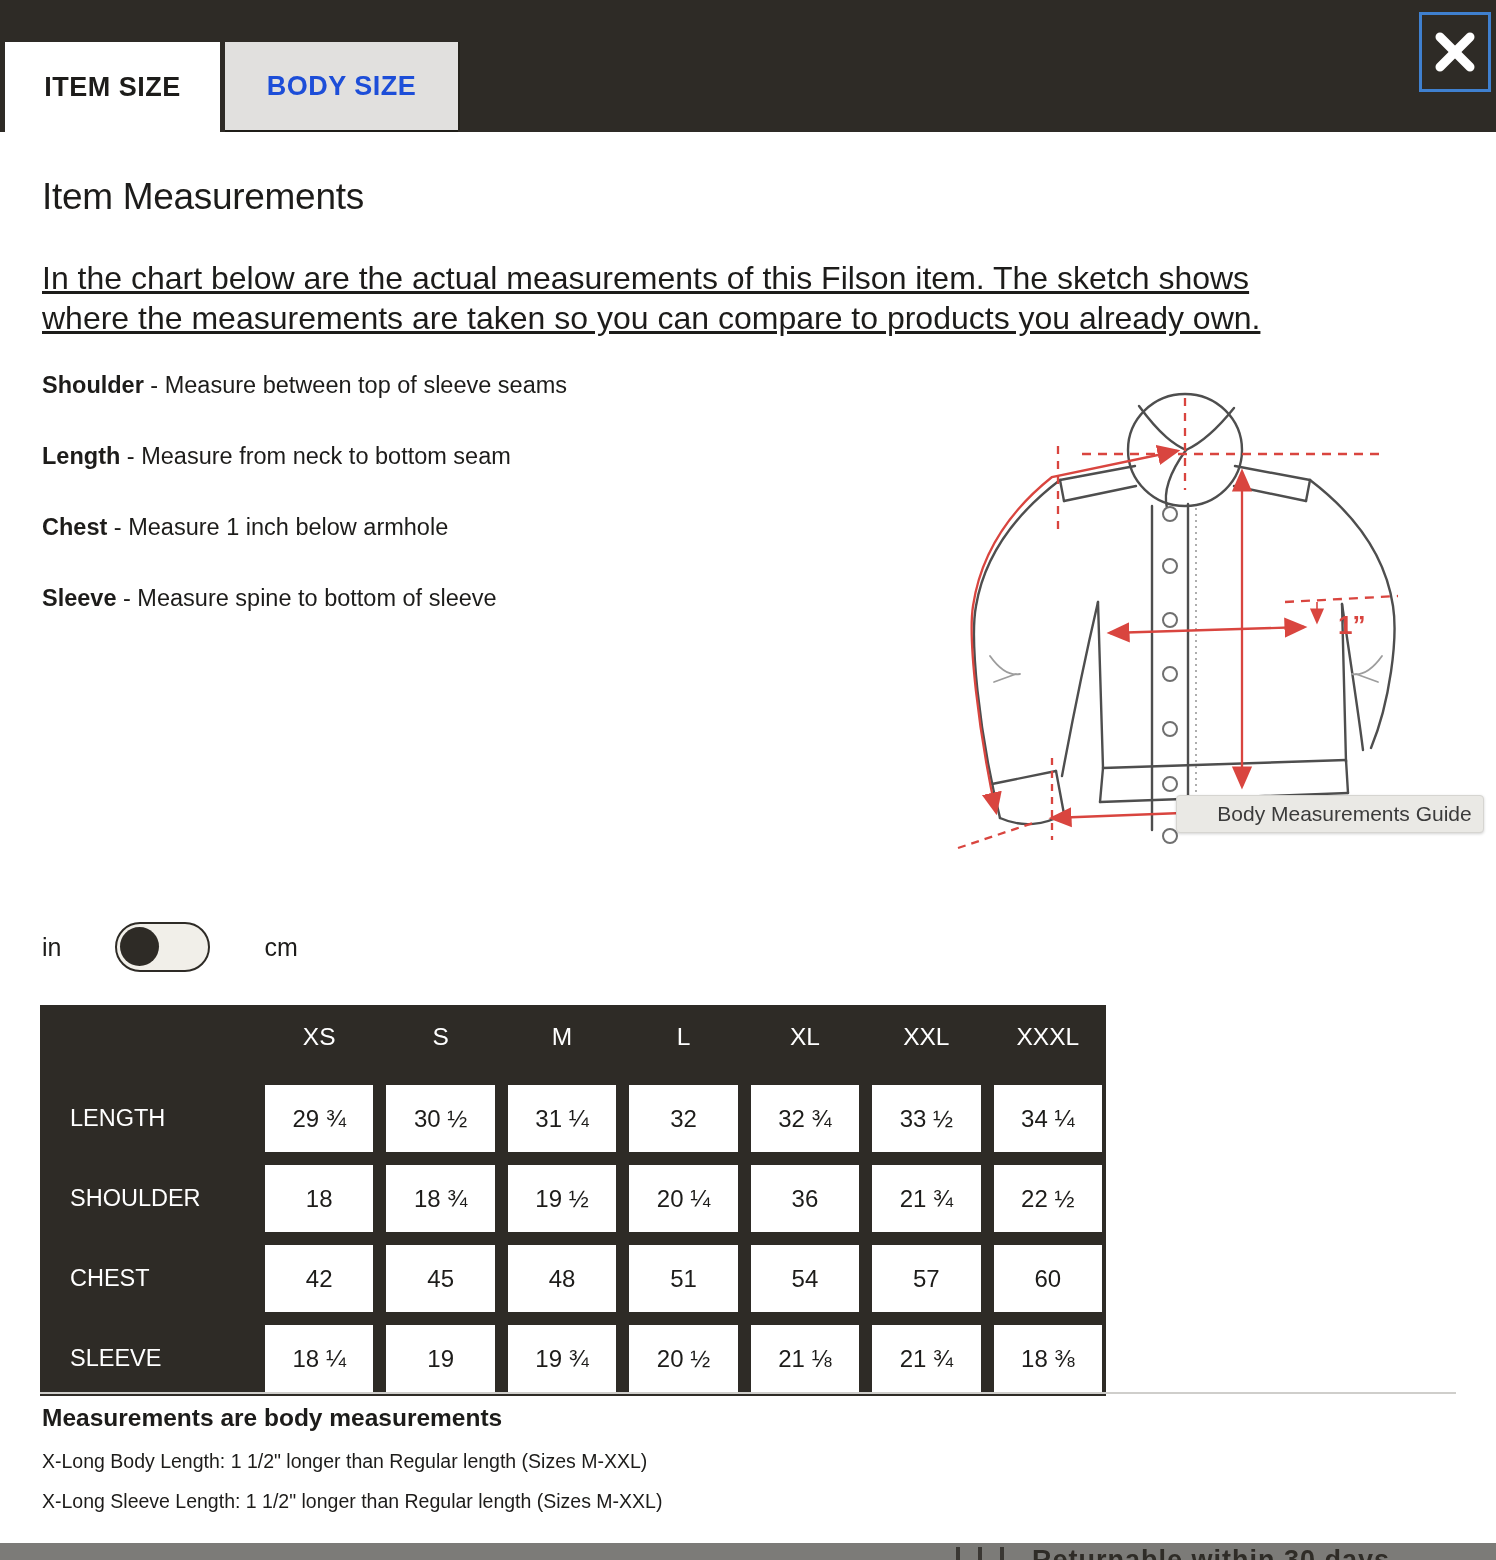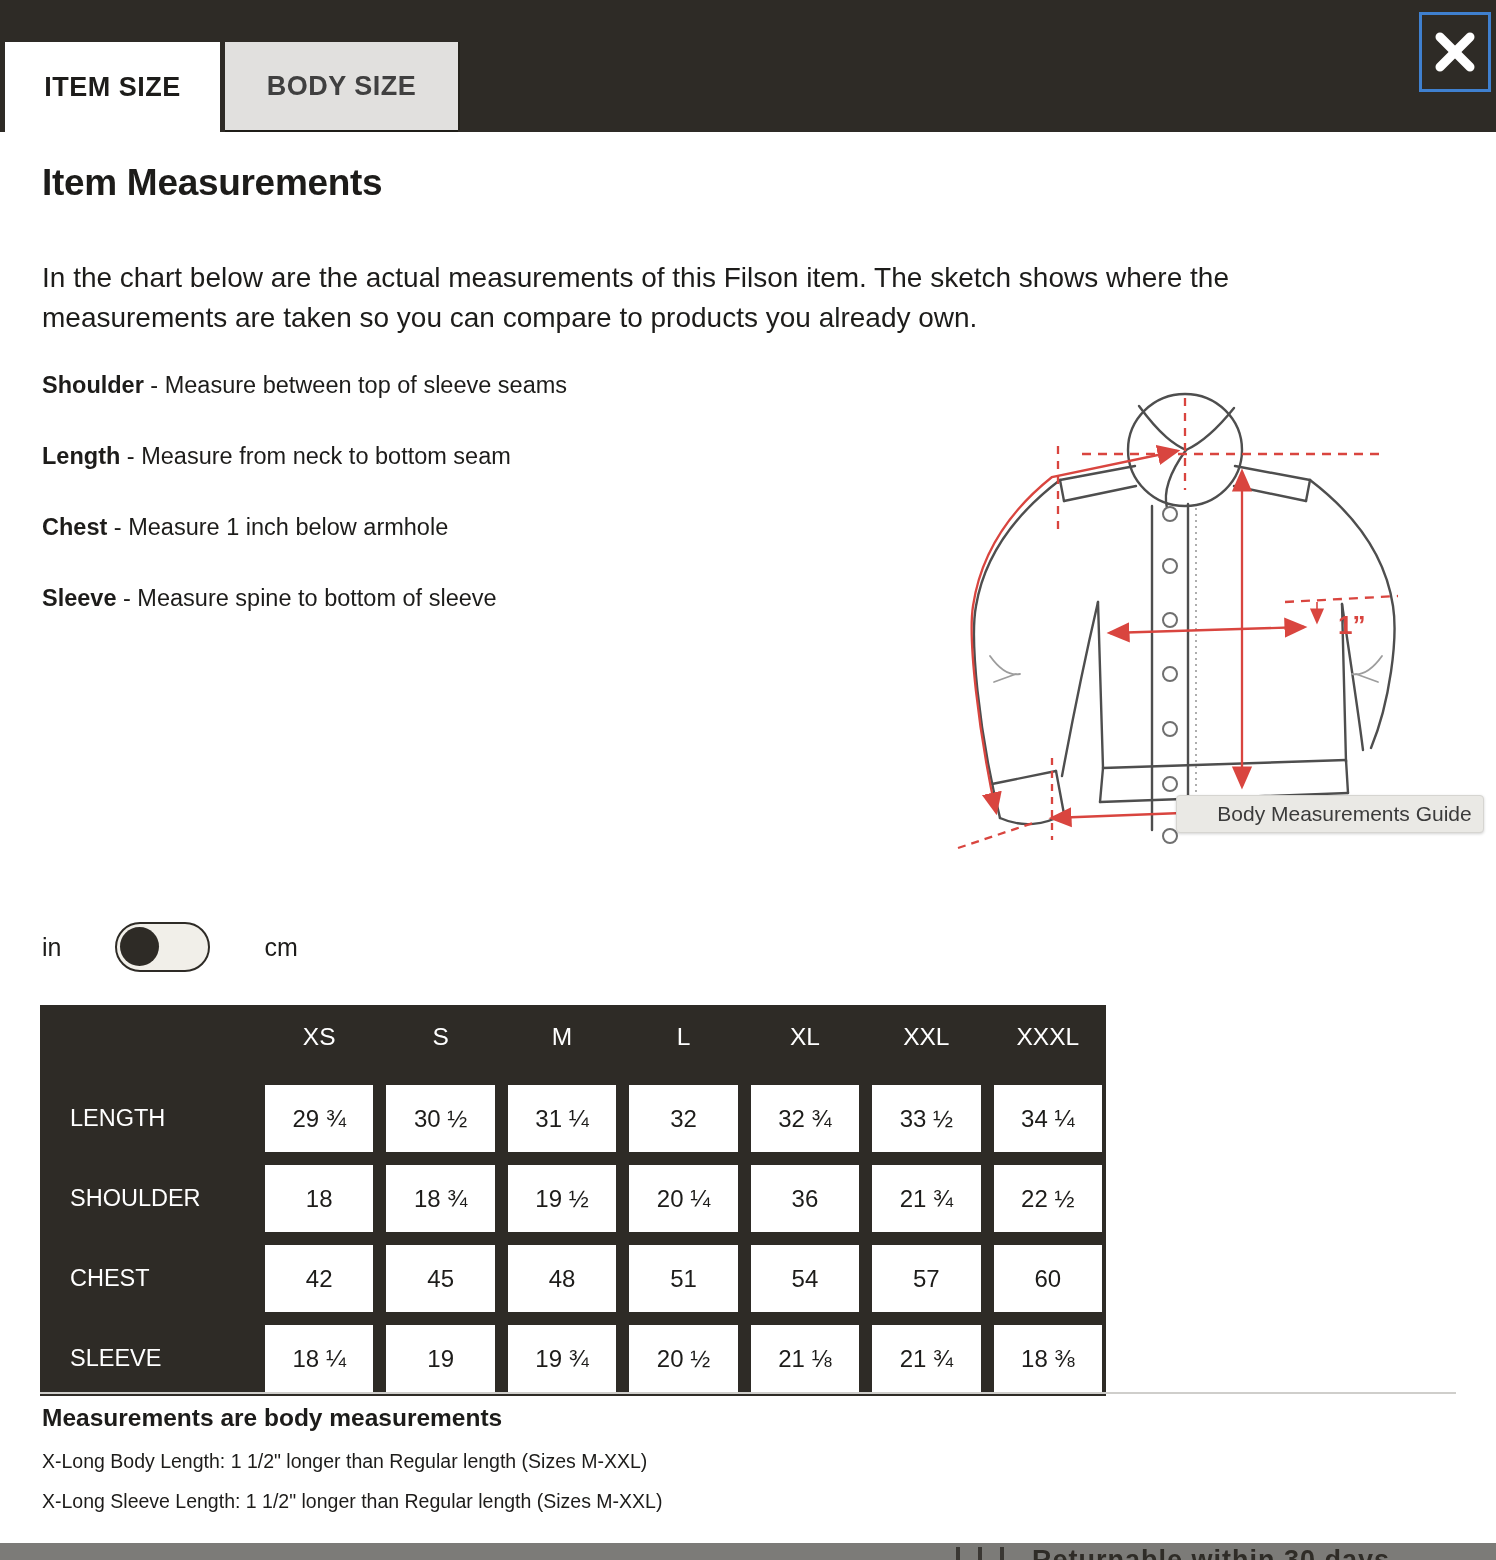--- a/index.html
+++ b/index.html
@@ -5,29 +5,29 @@
   * { margin:0; padding:0; box-sizing:border-box; }
   html,body { width:1496px; height:1560px; overflow:hidden; background:#fff;
     font-family:"Liberation Sans", sans-serif; color:#1d1c1a; }
   .page { position:relative; width:1496px; height:1560px; background:#fff; }
 
   
   .modal-header { position:absolute; left:0; top:0; width:1496px; height:132px; background:#2e2b26; }
   .tab { position:absolute; top:42px; height:90px; display:flex; align-items:center; justify-content:center;
          font-weight:bold; font-size:27px; letter-spacing:.5px; cursor:pointer; }
   .tab-active { left:5px; width:215px; background:#fff; color:#1d1c1a; }
-  .tab-inactive { left:225px; width:233px; height:88px; background:#e1e0de; color:#404040;
+  .tab-inactive { left:225px; width:233px; height:88px; background:#e1e0de; color:#1d4ed8;
                   box-shadow:0 2px 0 rgba(20,18,12,.55), 2px 0 0 rgba(20,18,12,.35); }
   .close-btn { position:absolute; left:1419px; top:12px; width:72px; height:80px;
                background:transparent; border:3px solid #3f80cf; display:flex; align-items:center;
                justify-content:center; cursor:pointer; }
 
   
-  .page-title { position:absolute; left:42px; top:162px; font-size:37px; font-weight:bold; letter-spacing:-.3px; }
-  .intro { position:absolute; left:42px; top:258px; width:1255px; font-size:28px; line-height:40px; }
+  .page-title { position:absolute; left:42px; top:176px; font-size:37px; font-weight:normal; letter-spacing:-.3px; }
+  .intro { position:absolute; left:42px; top:258px; width:1255px; font-size:32px; line-height:40px;text-decoration:underline; }
   .defs { position:absolute; left:42px; top:372px; width:720px; }
   .def-line { font-size:23.5px; margin-bottom:45px; line-height:26px; }
   .def-line b { font-weight:bold; }
 
   
   .sketch { position:absolute; left:930px; top:390px; width:560px; height:470px; }
   .sketch svg { position:absolute; left:0; top:0; }
   .tooltip { position:absolute; left:246px; top:405px; width:308px; height:38px; background:#eae9e5;
              border:1px solid #d6d5d1; border-radius:4px; box-shadow:0 1px 3px rgba(0,0,0,.18);
              display:flex; align-items:center; justify-content:center; font-size:21px; color:#3b3b3b;padding-left:29px; }

